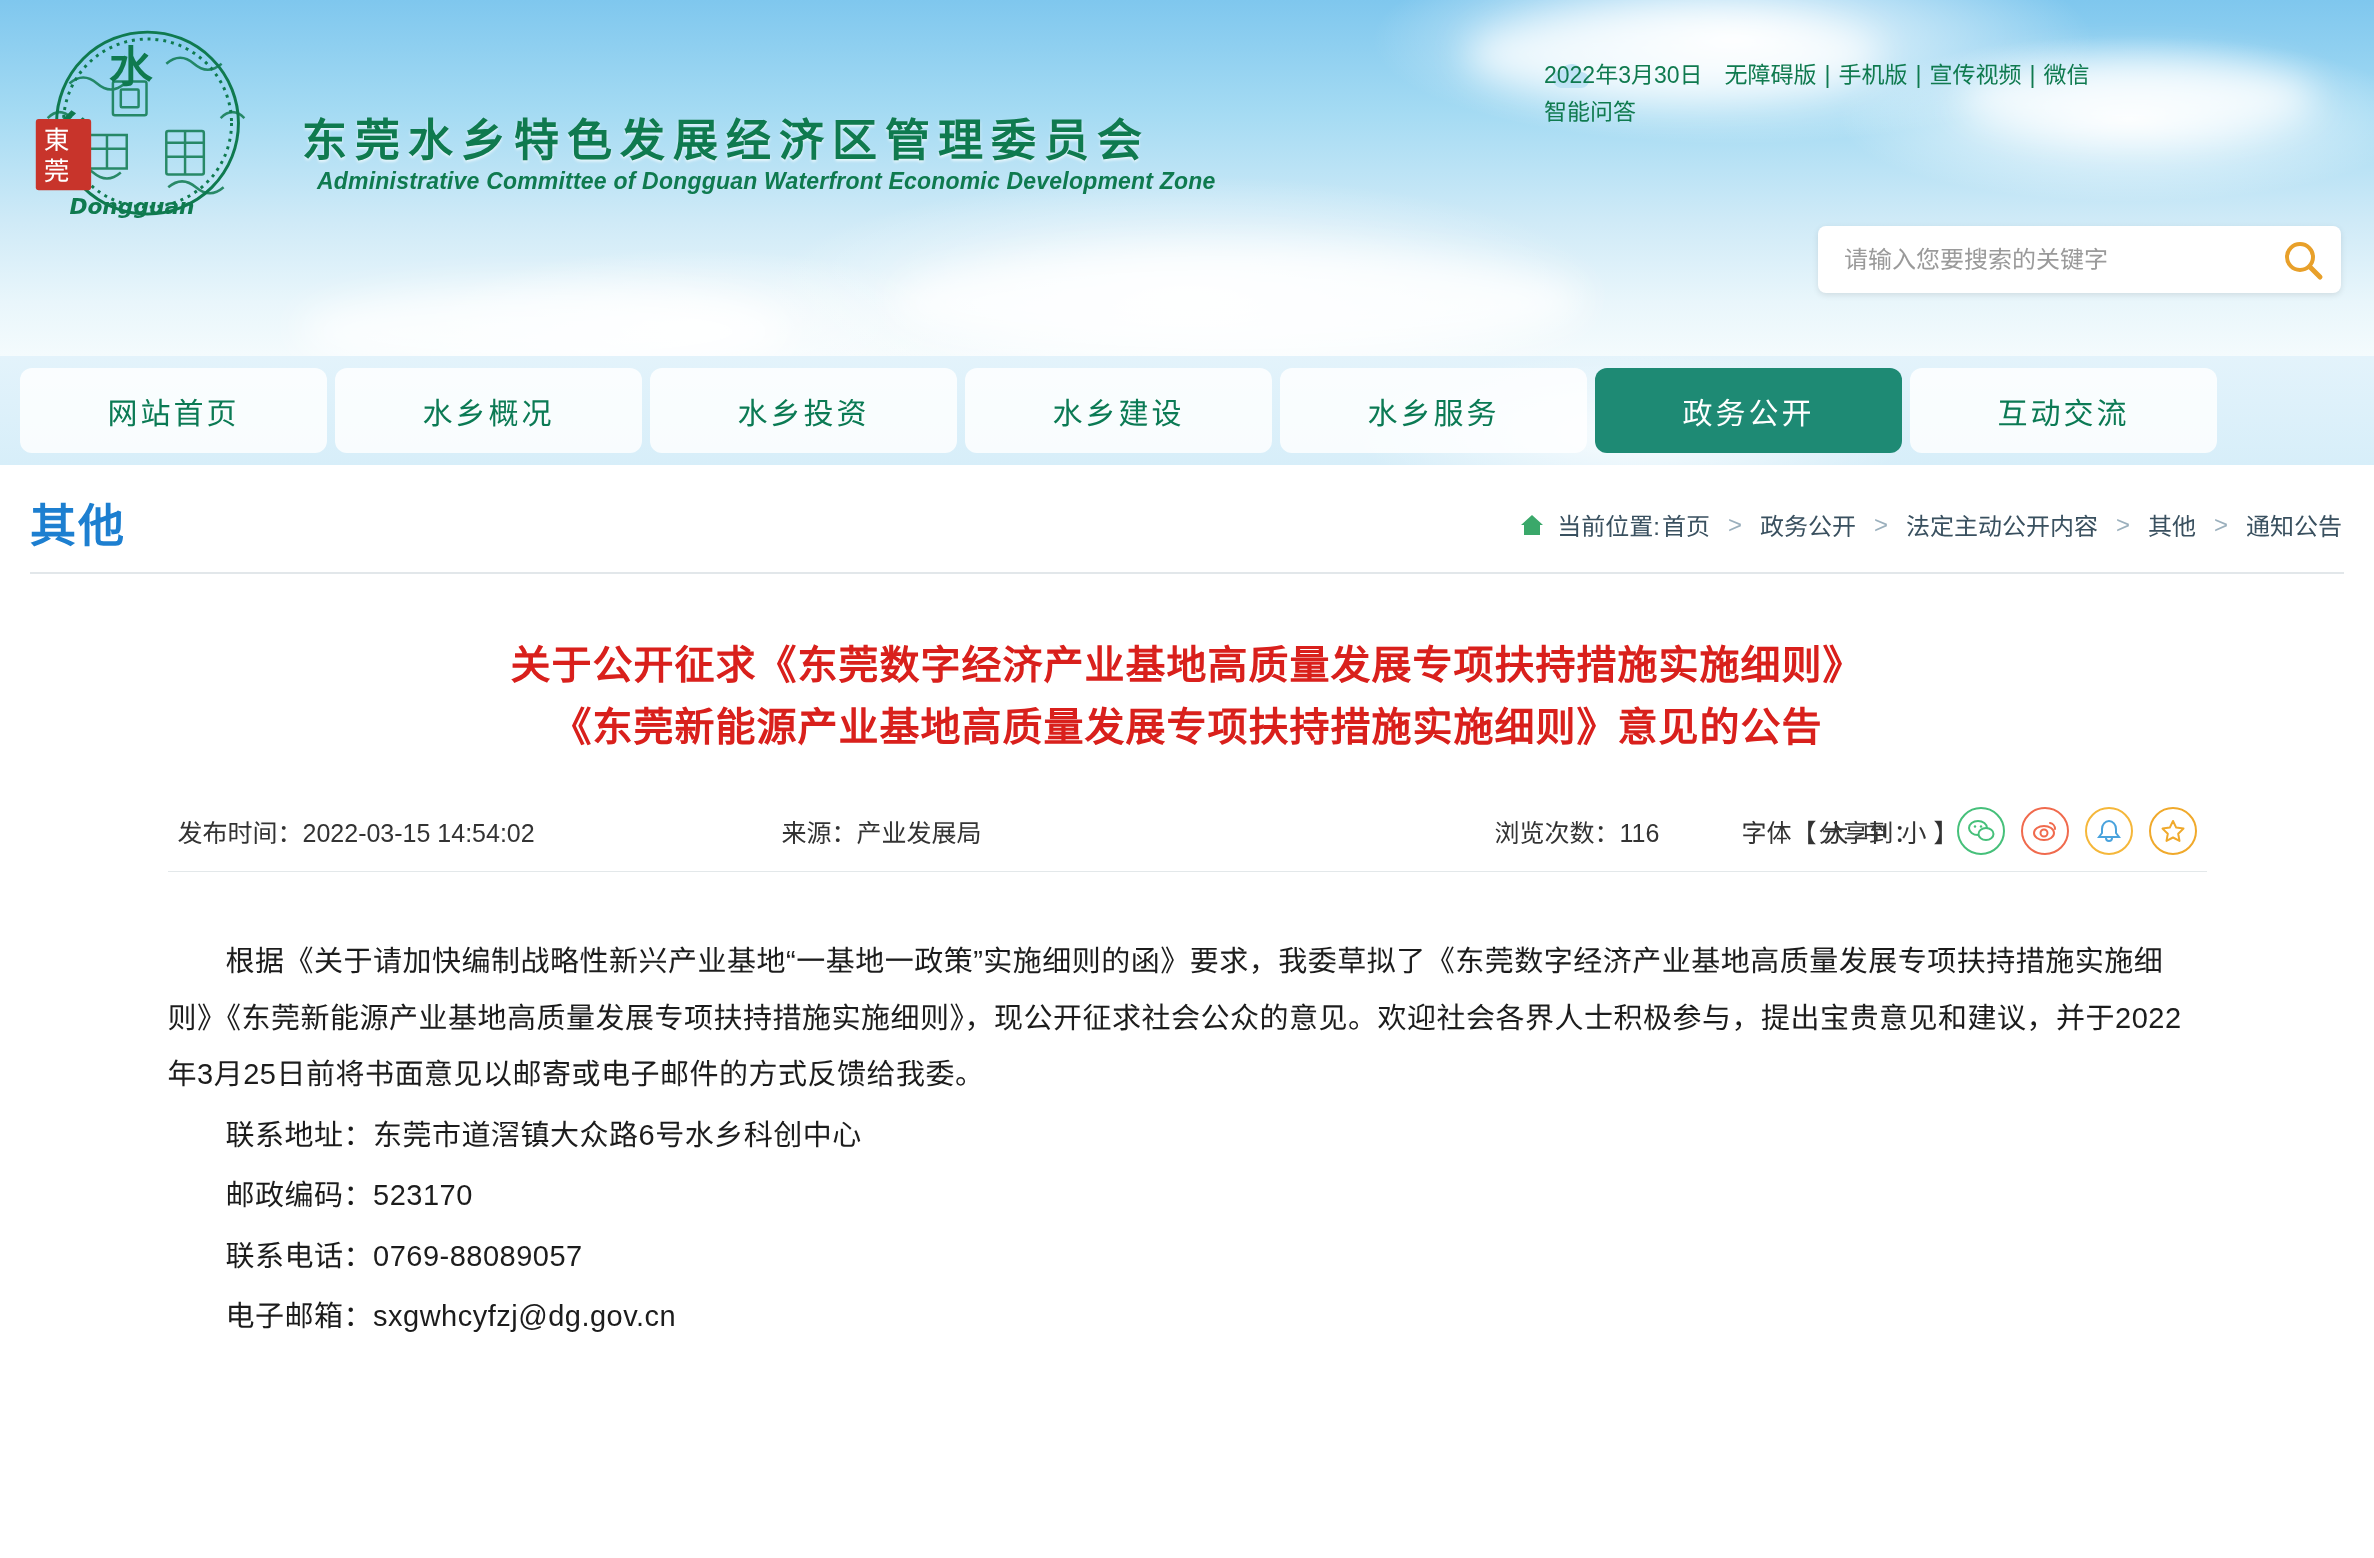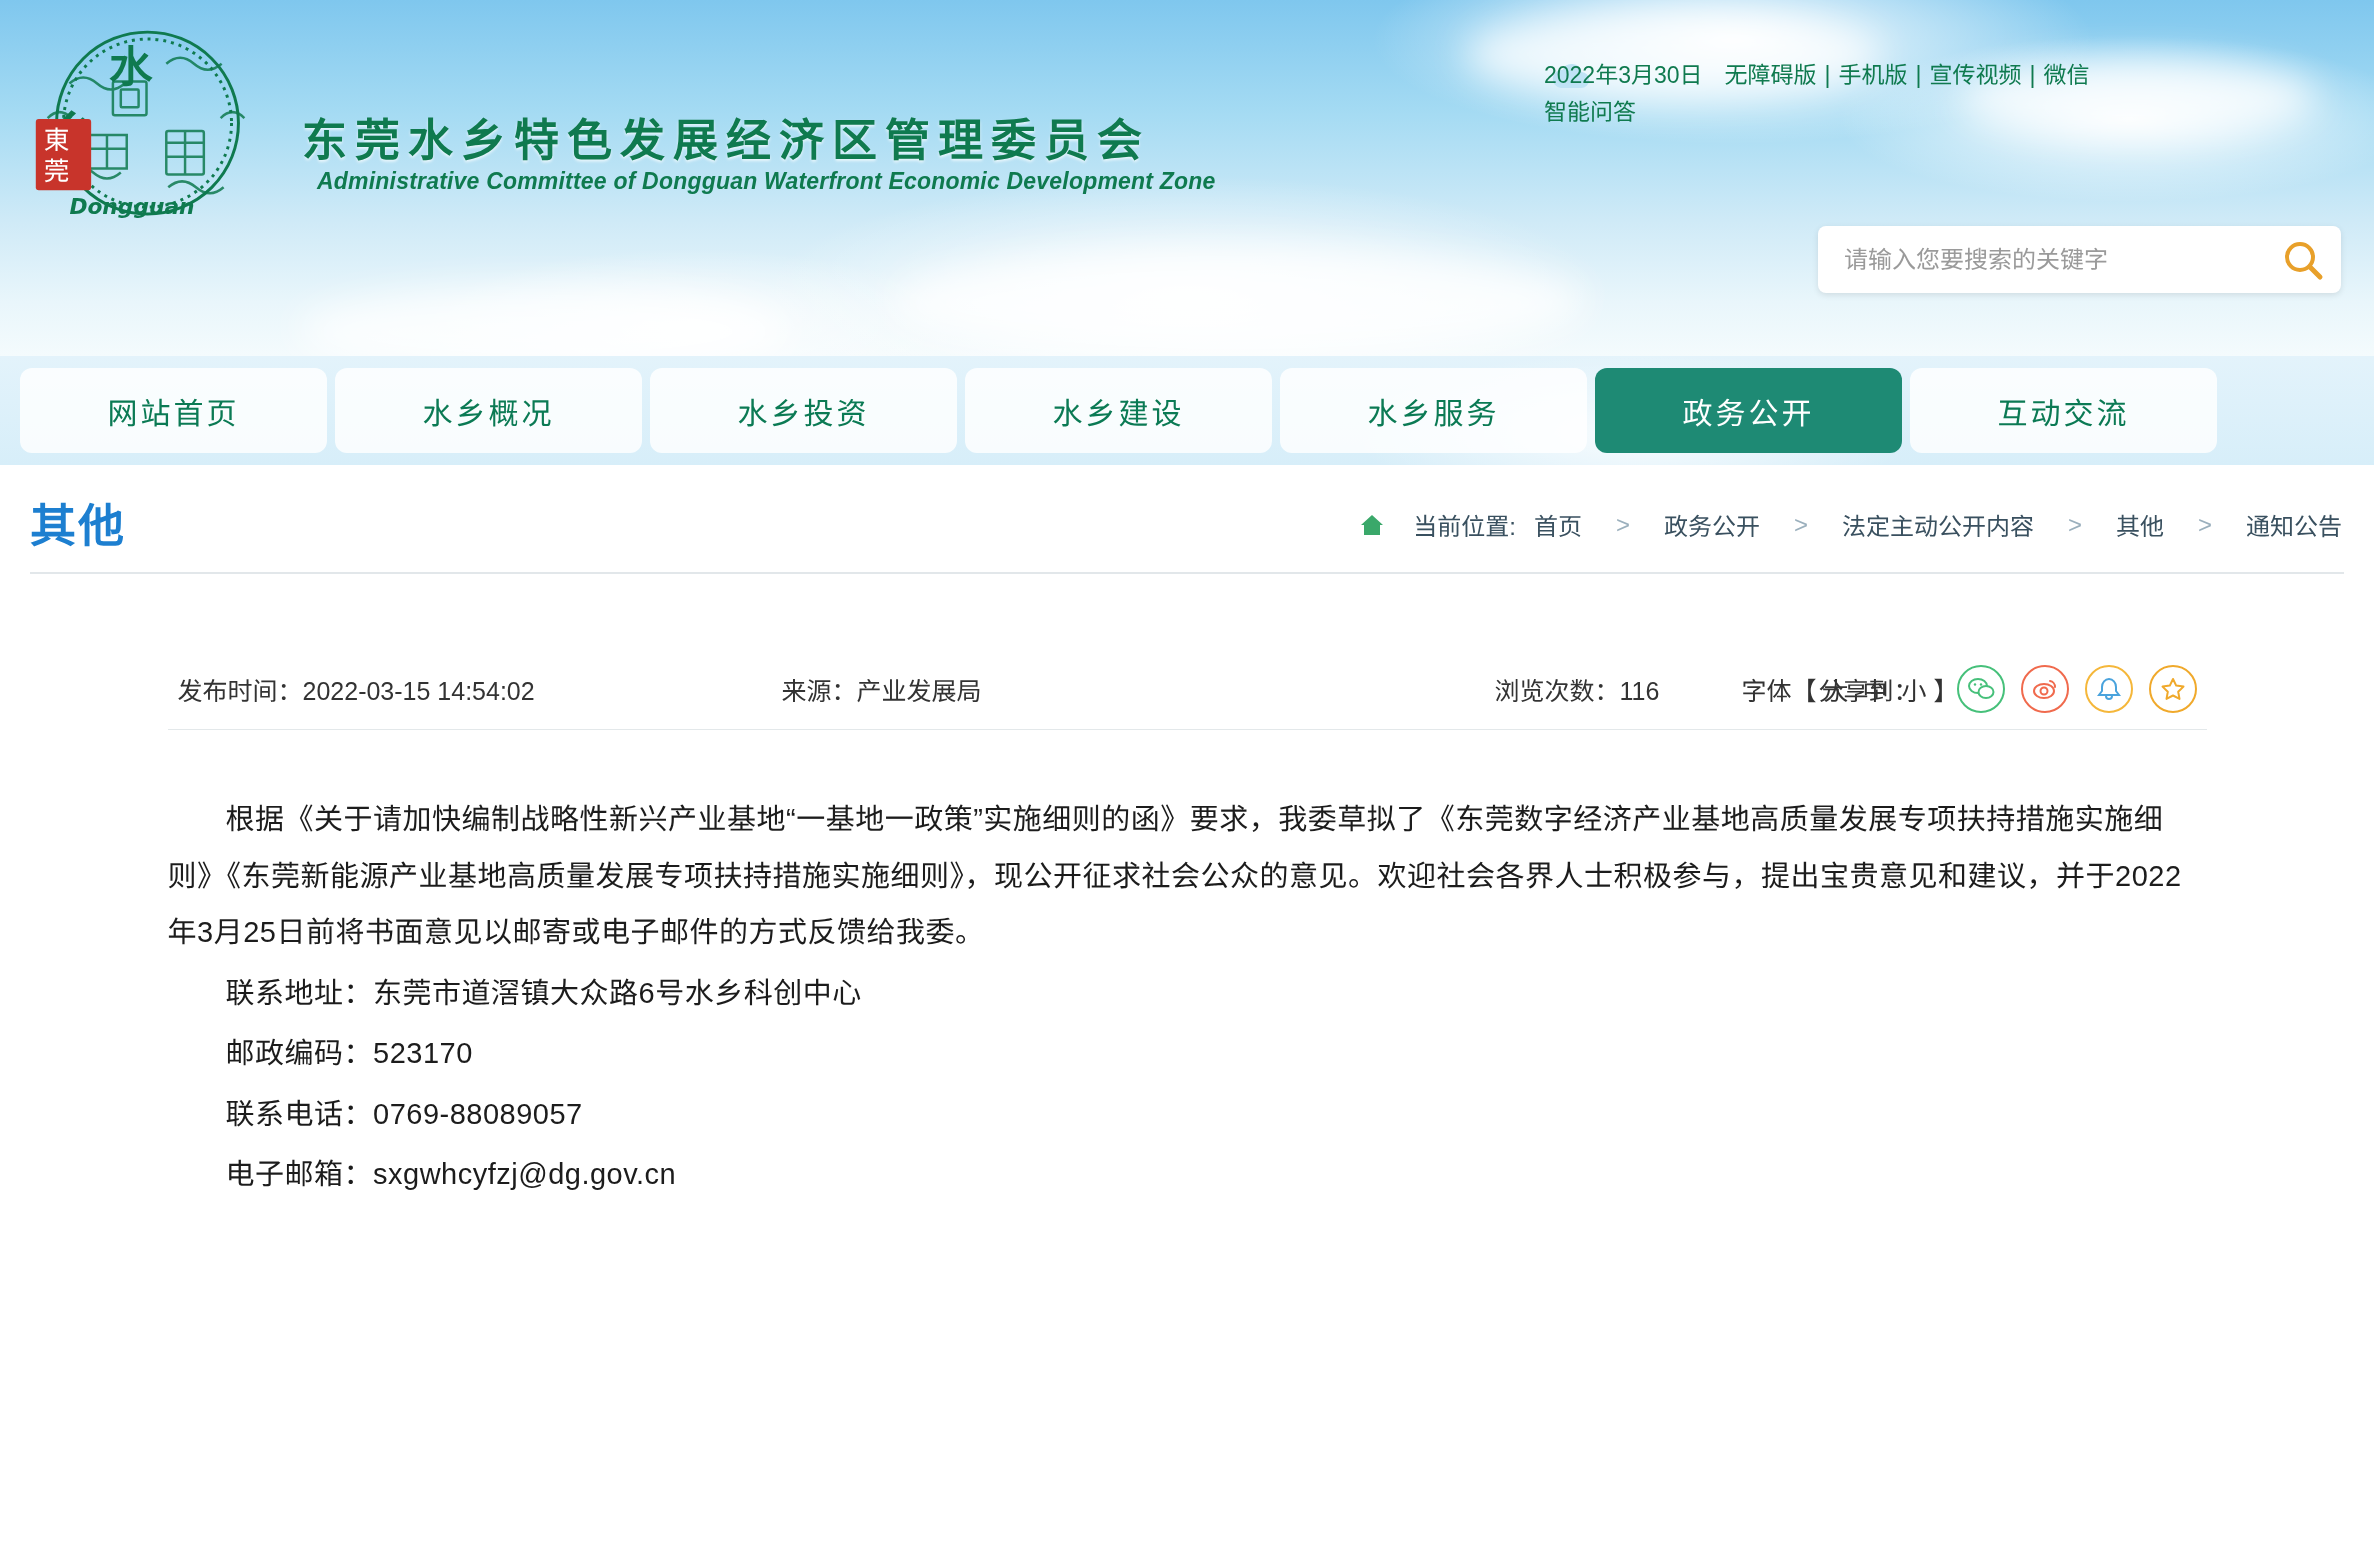--- a/index.html
+++ b/index.html
@@ -181,21 +181,21 @@
     color: #1d7fd0;
     letter-spacing: 2px;
   }
   .breadcrumb {
     position: absolute;
     right: 0; top: 42px;
     font-size: 24px;
     color: #4b5b66;
     display: flex;
     align-items: center;
-    gap: 16px;
+    gap: 0px;
     white-space: nowrap;
   }
   .breadcrumb .home-icon { margin-right: 12px; display: inline-flex; }
   .breadcrumb .crumb { color: #39505f; padding: 0 2px; cursor: pointer; }
   .breadcrumb .sep { color: #9bb0bd; padding: 0 16px; }
   .breadcrumb .label { color: #39505f; }
 
   .article {
     margin: 0 auto;
     width: 2039px;
@@ -347,20 +347,24 @@
       <span class="sep">&gt;</span>
       <span class="crumb">法定主动公开内容</span>
       <span class="sep">&gt;</span>
       <span class="crumb">其他</span>
       <span class="sep">&gt;</span>
       <span class="crumb">通知公告</span>
     </div>
   </div>
 
   <div class="article">
+    <h1>
+      <span>关于公开征求《东莞数字经济产业基地高质量发展专项扶持措施实施细则》</span><br>
+      <span>《东莞新能源产业基地高质量发展专项扶持措施实施细则》意见的公告</span>
+    </h1>
 
     <div class="meta">
       <span class="m-time">
         <span>发布时间：</span><span>2022-03-15 14:54:02</span>
       </span>
       <span class="m-src">
         <span>来源：</span><span>产业发展局</span>
       </span>
       <span class="m-views">
         <span>浏览次数：</span><span>116</span>

